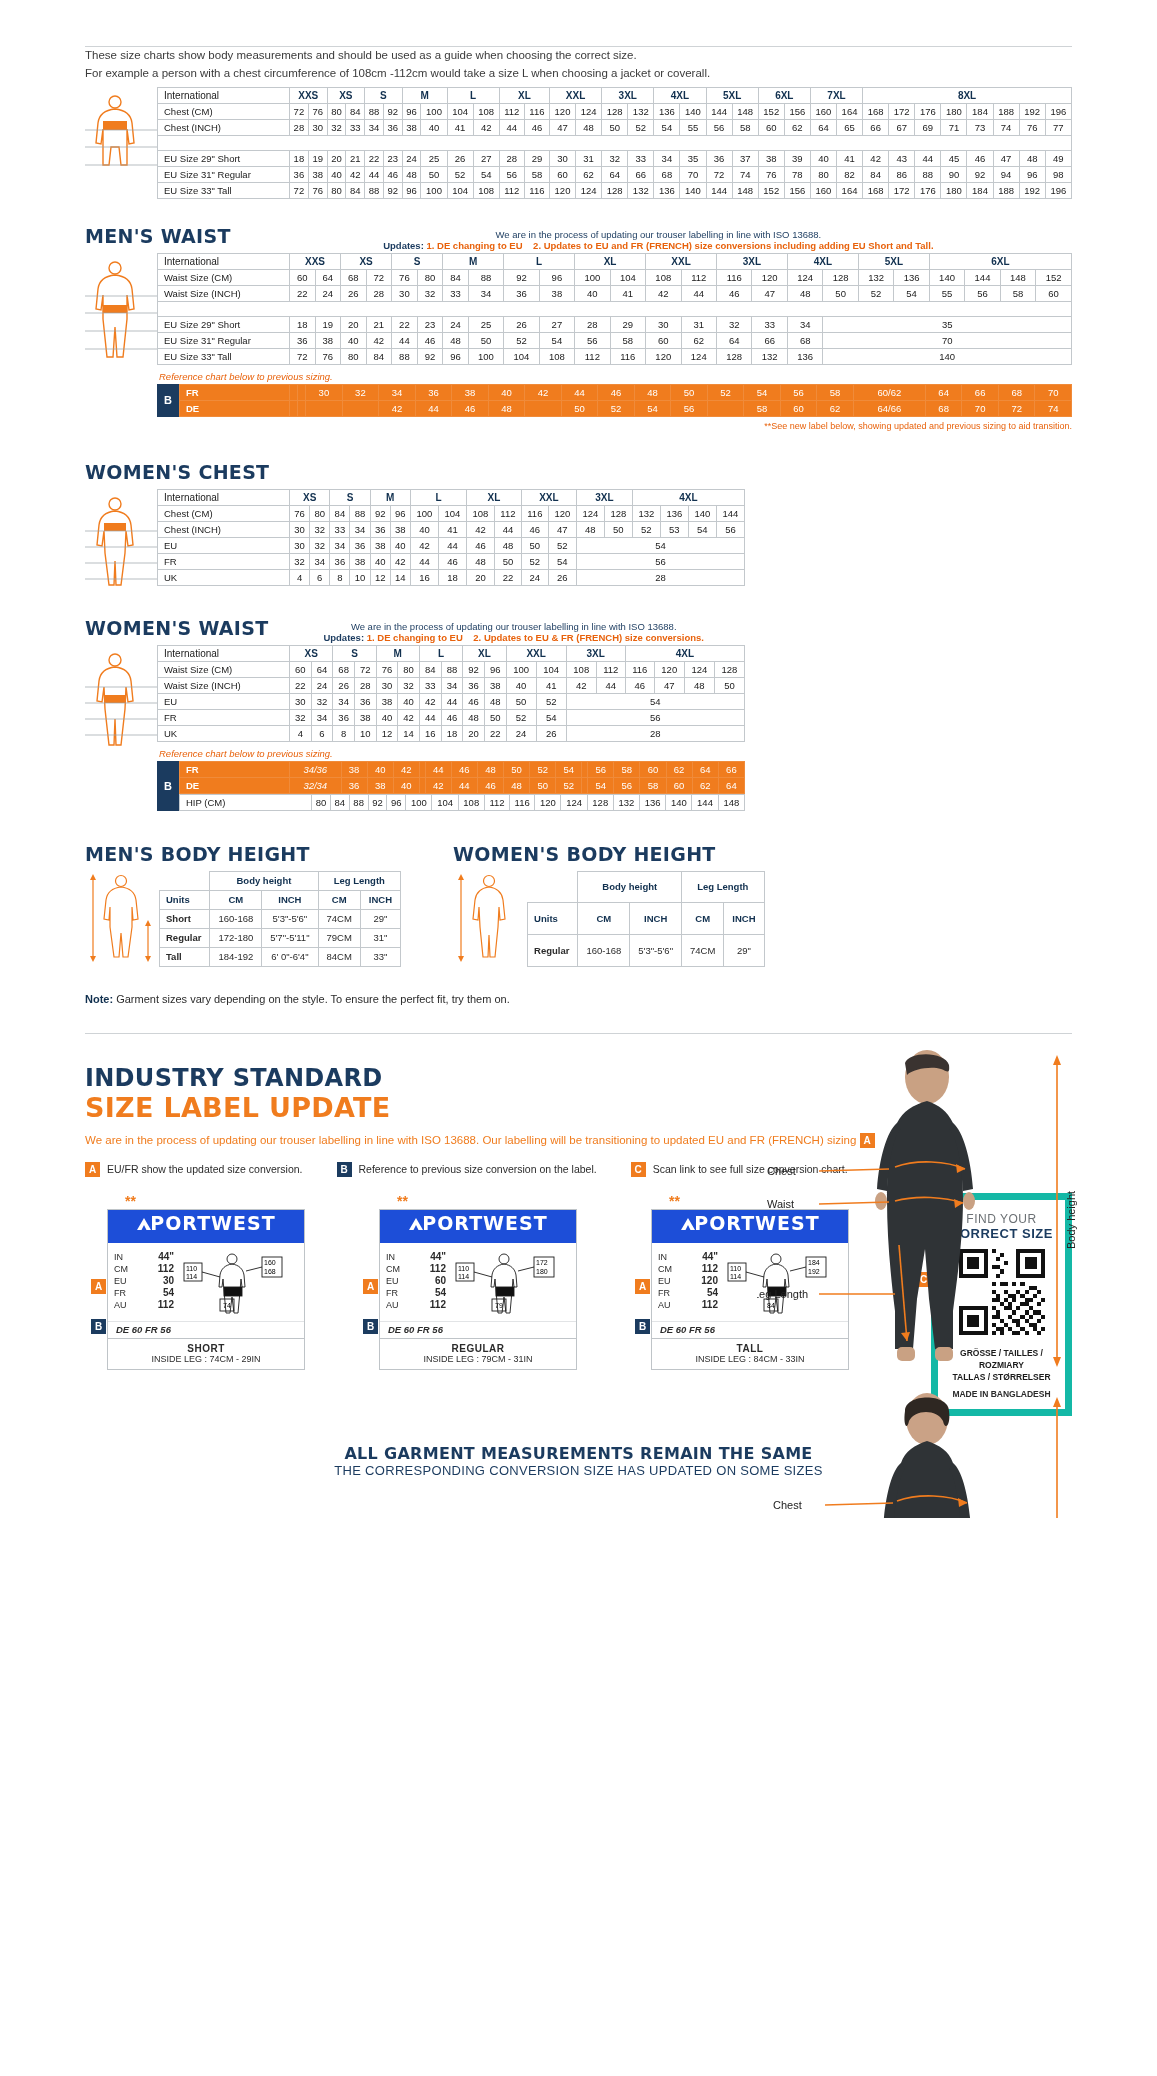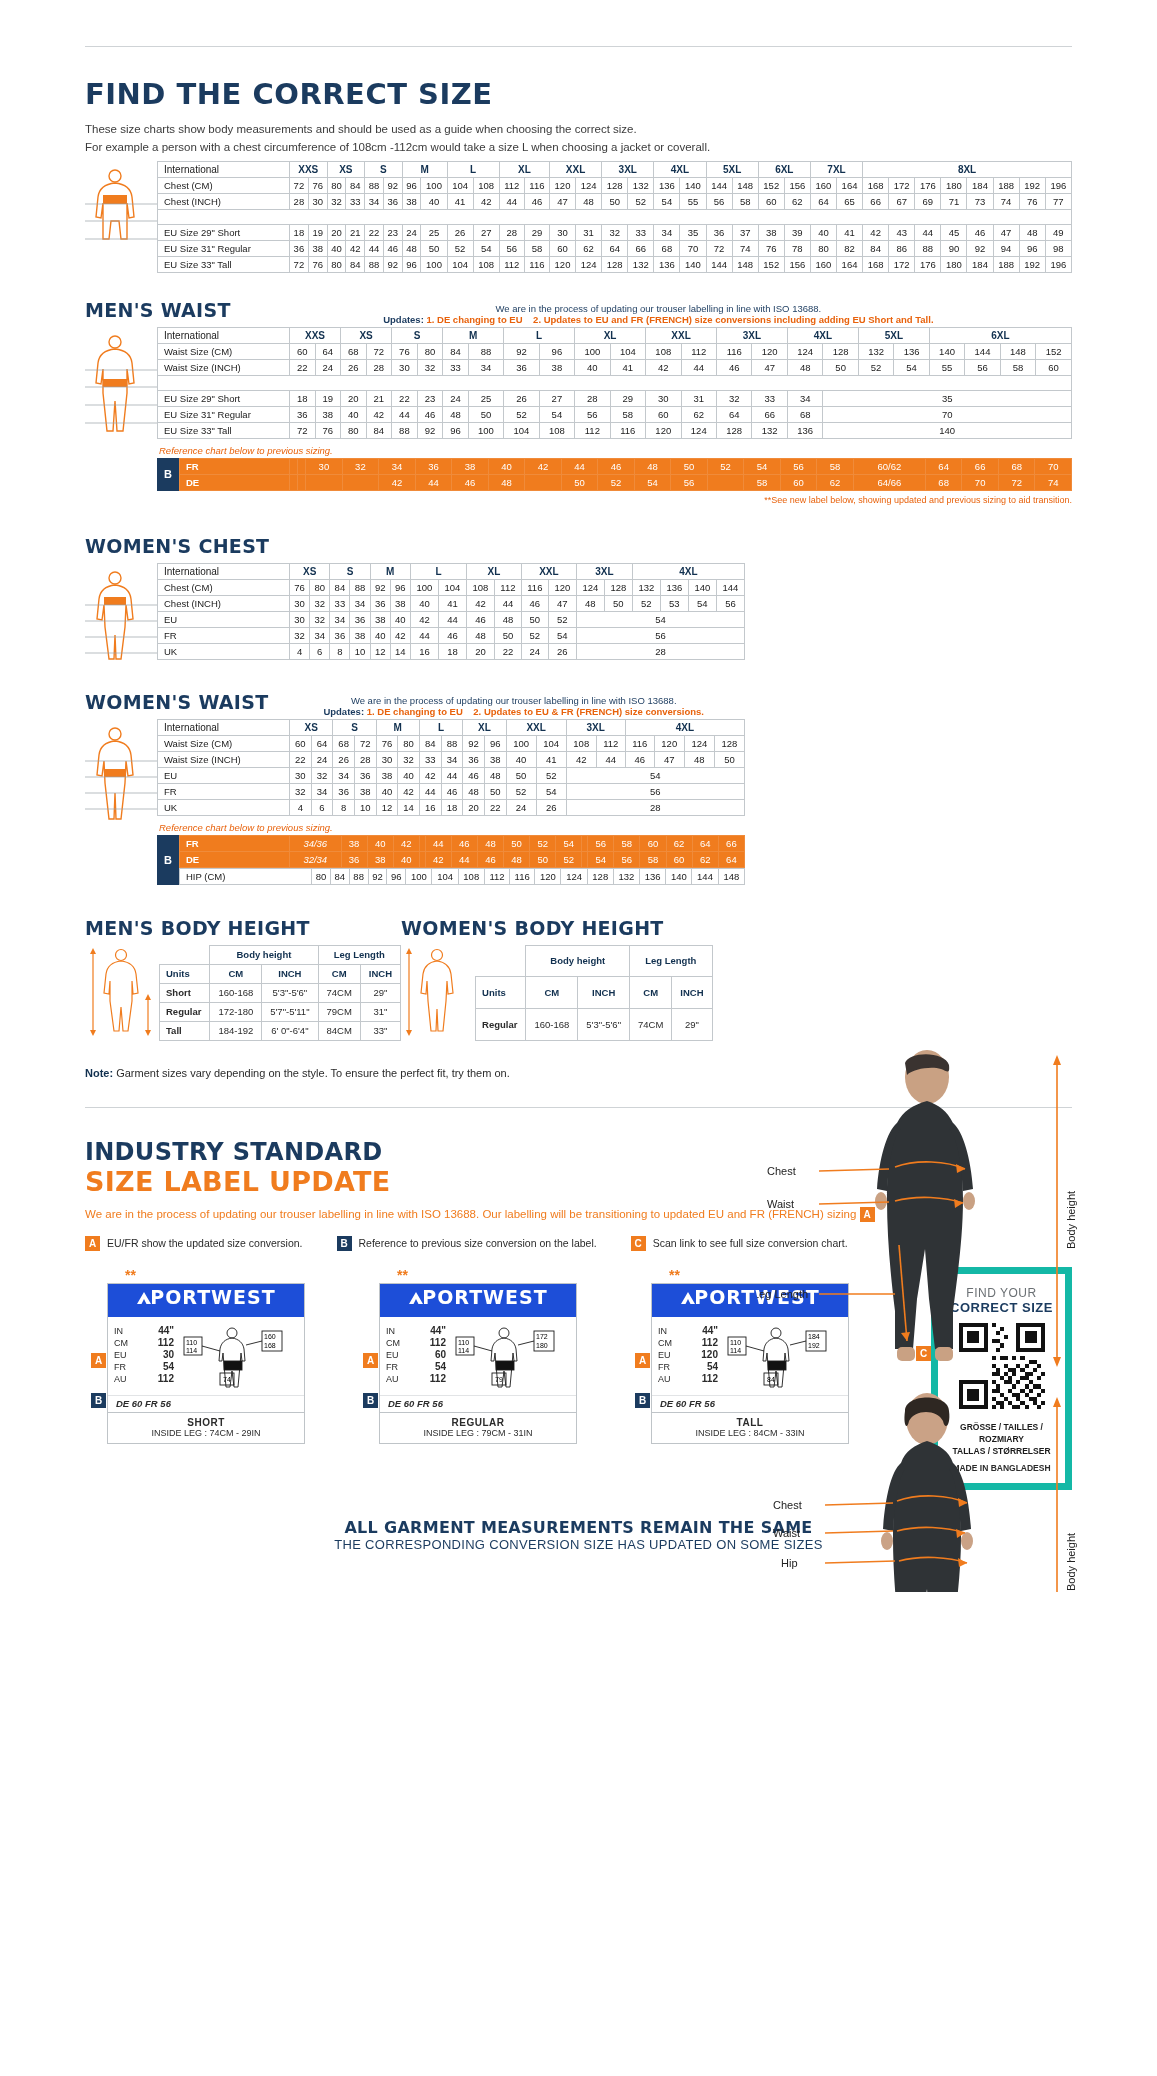--- a/index.html
+++ b/index.html
@@ -86,21 +86,21 @@
   table.orange td.lbl { text-align:left; padding-left:6px; width:110px; font-weight:bold; }
   table.orange td.em { font-style:italic; }
 
   
   .person { display:block; }
 
   
   .models { position:absolute; right:70px; top:1003px; width:330px; }
   .model-box { position:relative; margin-bottom:8px; }
 
-  .bodyheight-wrap { display:flex; margin-top:6px; }
+  .bodyheight-wrap { display:flex; gap:52px; margin-top:6px; }
   .bh-block { }
   table.bh { border-collapse:collapse; font-size:9.5px; }
   table.bh td { border:1px solid #c3c8cc; text-align:center; padding:3px 8px; height:17px; }
   table.bh td.lbl { text-align:left; padding-left:6px; }
   table.bh td.hd { font-weight:bold; color:#11304f; }
 
   .note-bottom { font-size:11px; margin:26px 0 0 0; color:#2b2b2b; }
   .note-bottom b { color:#11304f; }
 
   .hr2 { border-top:1px solid #cfd3d6; margin:28px 0 0 0; }
@@ -148,21 +148,20 @@
   .closing .c2 { font-size:13px; color:#1b3b5f; letter-spacing:0.3px; }
 </style>
 </head>
 <body>
 
 <div class="page">
   <div class="rule-top"></div>
 
   <div class="content">
 
-    <h1 class="title">FIND THE CORRECT SIZE</h1>
     <div class="intro">
       <div>These size charts show body measurements and should be used as a guide when choosing the correct size.</div>
       <div>For example a person with a chest circumference of 108cm -112cm would take a size L when choosing a jacket or coverall.</div>
     </div>
 
     <div class="blk">
       <div class="figure-col">
         <svg class="person" width="72" height="96" viewBox="0 0 72 96">
           <g fill="none" stroke="#f07c1e" stroke-width="1.4">
             <circle cx="30" cy="11" r="6"></circle>

